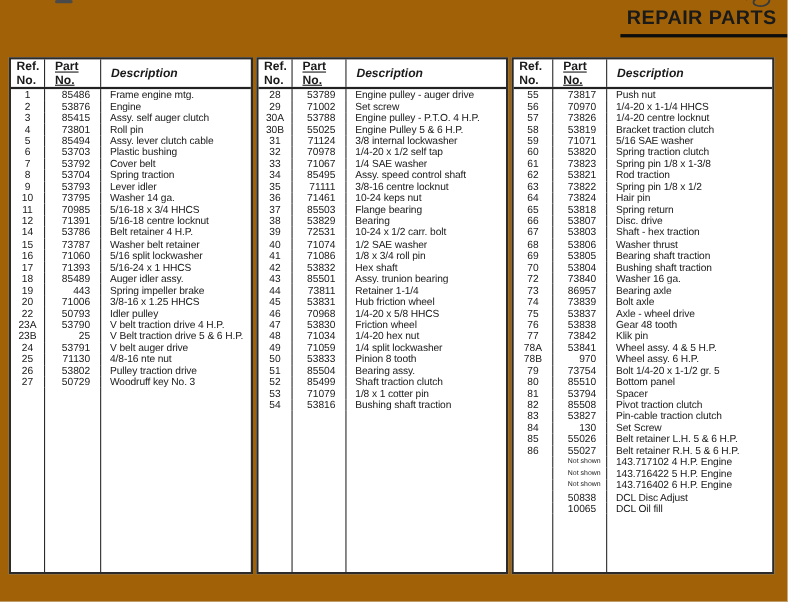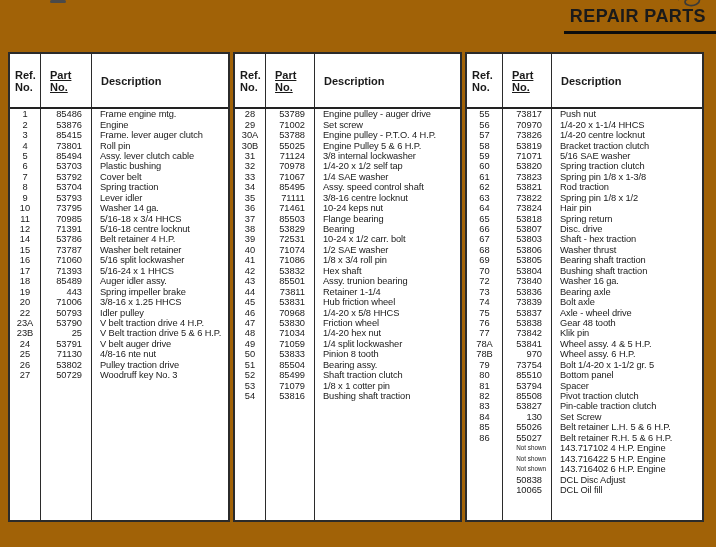--- a/index.html
+++ b/index.html
@@ -22,28 +22,28 @@
     position:absolute; left:8px; top:52px; width:696px; height:470px;
     display:flex; gap:3px;
   }
   .section {
     border:2px solid #2b2b2b; background:#fff;
     display:flex; flex-direction:column;
   }
   .sec-1 { width:222px; }
   .sec-2 { width:229px; }
   .sec-3 { width:239px; }
-  .sec-header { display:flex; height:55px; border-bottom:2px solid #222; flex:0 0 auto; }
+  .sec-header { display:flex; height:27px; border-bottom:2px solid #222; flex:0 0 auto; }
   .hcell {
     display:flex; flex-direction:column; justify-content:center;
     font-weight:bold; font-size:11px; line-height:12px;
   }
   .h-ref { align-items:flex-start; padding-left:5px; }
   .h-part { align-items:flex-start; padding-left:9px;text-decoration:underline; }
-  .h-desc { padding-left:9px; }
+  .h-desc { padding-left:9px;font-style:italic; }
   .c-ref  { width:31px; border-right:1.5px solid #2b2b2b; flex:0 0 auto; }
   .c-part { width:51px; border-right:1.5px solid #2b2b2b; flex:0 0 auto; }
   .sec-3 .c-ref { width:36px; }
   .sec-2 .c-part, .sec-3 .c-part { width:49px; }
   .c-desc { flex:1 1 auto; min-width:0; }
   .sec-body { flex:1; display:flex; flex-direction:column; }
   .rows-list { display:flex; flex-direction:column; }
   .row { display:flex; height:10.45px; align-items:center; font-size:9.3px; line-height:10px; }
   .row .c-ref  { text-align:center; height:100%; display:flex; align-items:center; justify-content:center; }
   .row .c-part { text-align:right; padding-right:9px; height:100%; display:flex; align-items:center; justify-content:flex-end; }
@@ -92,21 +92,21 @@
 
             <div class="row">
               <div class="c-ref">2</div>
               <div class="c-part">53876</div>
               <div class="c-desc">Engine</div>
             </div>
 
             <div class="row">
               <div class="c-ref">3</div>
               <div class="c-part">85415</div>
-              <div class="c-desc">Frame. lever auger clutch</div>
+              <div class="c-desc">Assy. self auger clutch</div>
             </div>
 
             <div class="row">
               <div class="c-ref">4</div>
               <div class="c-part">73801</div>
               <div class="c-desc">Roll pin</div>
             </div>
 
             <div class="row">
               <div class="c-ref">5</div>
@@ -558,21 +558,21 @@
 
 
             <div class="row">
               <div class="c-ref">72</div>
               <div class="c-part">73840</div>
               <div class="c-desc">Washer 16 ga.</div>
             </div>
 
             <div class="row">
               <div class="c-ref">73</div>
-              <div class="c-part">53836</div>
+              <div class="c-part">86957</div>
               <div class="c-desc">Bearing axle</div>
             </div>
 
             <div class="row">
               <div class="c-ref">74</div>
               <div class="c-part">73839</div>
               <div class="c-desc">Bolt axle</div>
             </div>
 
             <div class="row">

